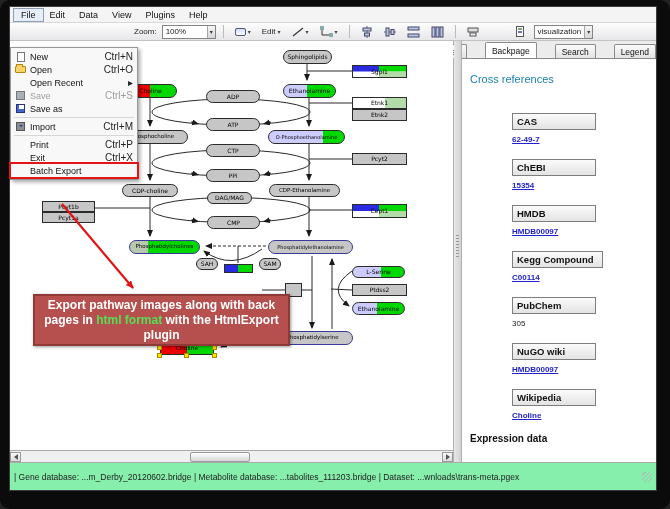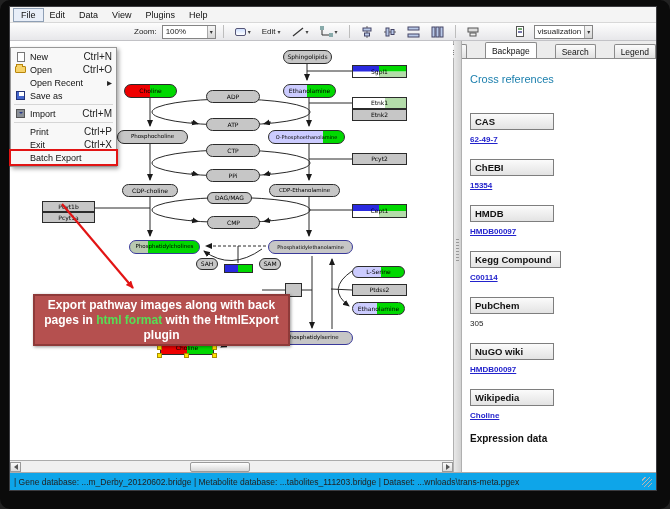--- a/index.html
+++ b/index.html
@@ -49,30 +49,30 @@
                    background:repeating-linear-gradient(#999 0 1px,transparent 1px 3px);}
 
   
   .sidepanel{flex:1;background:#f0f0f0;display:flex;flex-direction:column;min-width:0;}
   .tabs{height:17px;display:flex;align-items:flex-end;padding-left:3px;gap:18px;background:#ececec;justify-content:flex-end;}
   .tab{font-size:8.5px;padding:2px 6px;border:1px solid #8b8b8b;border-bottom:none;background:linear-gradient(#fbfbfb,#e2e2e2);
        border-radius:2px 2px 0 0;height:14px;display:flex;align-items:center;color:#111;}
   .tab.active{background:#fff;height:16px;position:relative;z-index:2;}
   .panelbody{flex:1;background:#fff;border-top:1px solid #8b8b8b;padding:14px 10px 6px 8px;overflow:hidden;}
   .bp-heading{color:#1b7fad;font-weight:normal;font-size:11px;margin-bottom:26px;}
-  .bp-section{margin-bottom:13px;}
+  .bp-section{margin-bottom:13px;margin-left:42px;}
   .bp-head{display:inline-block;min-width:84px;width:max-content;border:1px solid #7e7e7e;
            background:linear-gradient(#fbfbfb,#e3e3e3);font-weight:bold;font-size:9.5px;color:#111;
            padding:2px 8px 2px 4px;}
   .bp-link{display:block;margin-top:5px;color:#2222cc;font-weight:bold;font-size:8px;text-decoration:underline;}
   .bp-val{display:block;margin-top:5px;color:#222;font-size:8px;}
   .bp-footer{font-weight:bold;font-size:10px;color:#111;margin-top:2px;}
 
   
-  .statusbar{height:18px;background:#0ea5e9;border-top:1px solid #ababab;display:flex;align-items:center;
+  .statusbar{height:28px;background:#86efac;border-top:1px solid #ababab;display:flex;align-items:center;
              font-size:8.5px;color:#222;padding:0 4px;white-space:nowrap;overflow:hidden;}
   .grip{margin-left:auto;width:10px;height:10px;
         background:repeating-linear-gradient(135deg,transparent 0 2px,#b5b5b5 2px 3px);}
 
   
   .node{position:absolute;z-index:2;border:1px solid #2b2b2b;background:#c6c6c6;display:flex;align-items:center;
         justify-content:center;overflow:visible;}
   .nlabel{font-family:"DejaVu Sans",sans-serif;color:#000;white-space:nowrap;line-height:1;}
   .pill-gray,.pill-redgreen,.pill-lavgreen,.pill-pc,.pill-gray-navy{border-radius:8px;overflow:hidden;}
   .pill-redgreen{background:linear-gradient(90deg,#ee0000 0 var(--split,50%),#00d800 var(--split,50%));}
@@ -90,21 +90,21 @@
   .h-w{left:-4px;top:calc(50% - 3px)}.h-e{right:-4px;top:calc(50% - 3px)}
   .h-sw{left:-4px;bottom:-4px}.h-s{left:calc(50% - 3px);bottom:-4px}.h-se{right:-4px;bottom:-4px}
 
   
   .annotation{position:absolute;left:33px;top:294px;width:257px;height:52px;z-index:30;background:#b5504f;
               border:2px solid #8e3a39;box-shadow:1px 1px 3px rgba(0,0,0,.4);display:flex;align-items:center;
               justify-content:center;text-align:center;font-weight:bold;font-size:12px;line-height:1.25;
               padding:2px 6px;}
 
   
-  .filemenu{position:absolute;left:10px;top:47px;width:107px;z-index:40;background:#f8f8f8;
+  .filemenu{position:absolute;left:10px;top:47px;width:128px;z-index:40;background:#f8f8f8;
             border:1px solid #979797;box-shadow:2px 2px 4px rgba(0,0,0,.35);padding:2px 0;}
   .mrow{display:flex;align-items:center;height:13px;padding:0 4px 0 3px;font-size:9px;color:#111;position:relative;}
   .micon{width:13px;height:11px;display:inline-flex;align-items:center;justify-content:center;margin-right:3px;flex:none;}
   .mlabel{flex:1;white-space:nowrap;}
   .mshort{margin-left:4px;font-size:10px;color:#222;}
   .mdis .mlabel,.mdis .mshort{color:#9d9d9d;}
   .mhl{outline:2px solid #e21414;outline-offset:0px;}
   .msep{height:1px;background:#d6d6d6;margin:2px 3px;}
   
   .i-page{width:8px;height:10px;background:#fff;border:1px solid #777;}
@@ -418,20 +418,27 @@
           <span class="i-folder"></span>
         </span>
         <span class="mlabel">Open</span>
         <span class="mshort">Ctrl+O</span>
       </div>
       <div class="mrow">
         <span class="micon"></span>
         <span class="mlabel">Open Recent</span>
         <span class="mshort">▸</span>
       </div>
+      <div class="mrow mdis">
+        <span class="micon">
+          <span class="i-disk-gray"></span>
+        </span>
+        <span class="mlabel">Save</span>
+        <span class="mshort">Ctrl+S</span>
+      </div>
       <div class="mrow">
         <span class="micon">
           <span class="i-disk-blue"></span>
         </span>
         <span class="mlabel">Save as</span>
         <span class="mshort"></span>
       </div>
       <div class="msep"></div>
       <div class="mrow">
         <span class="micon">

